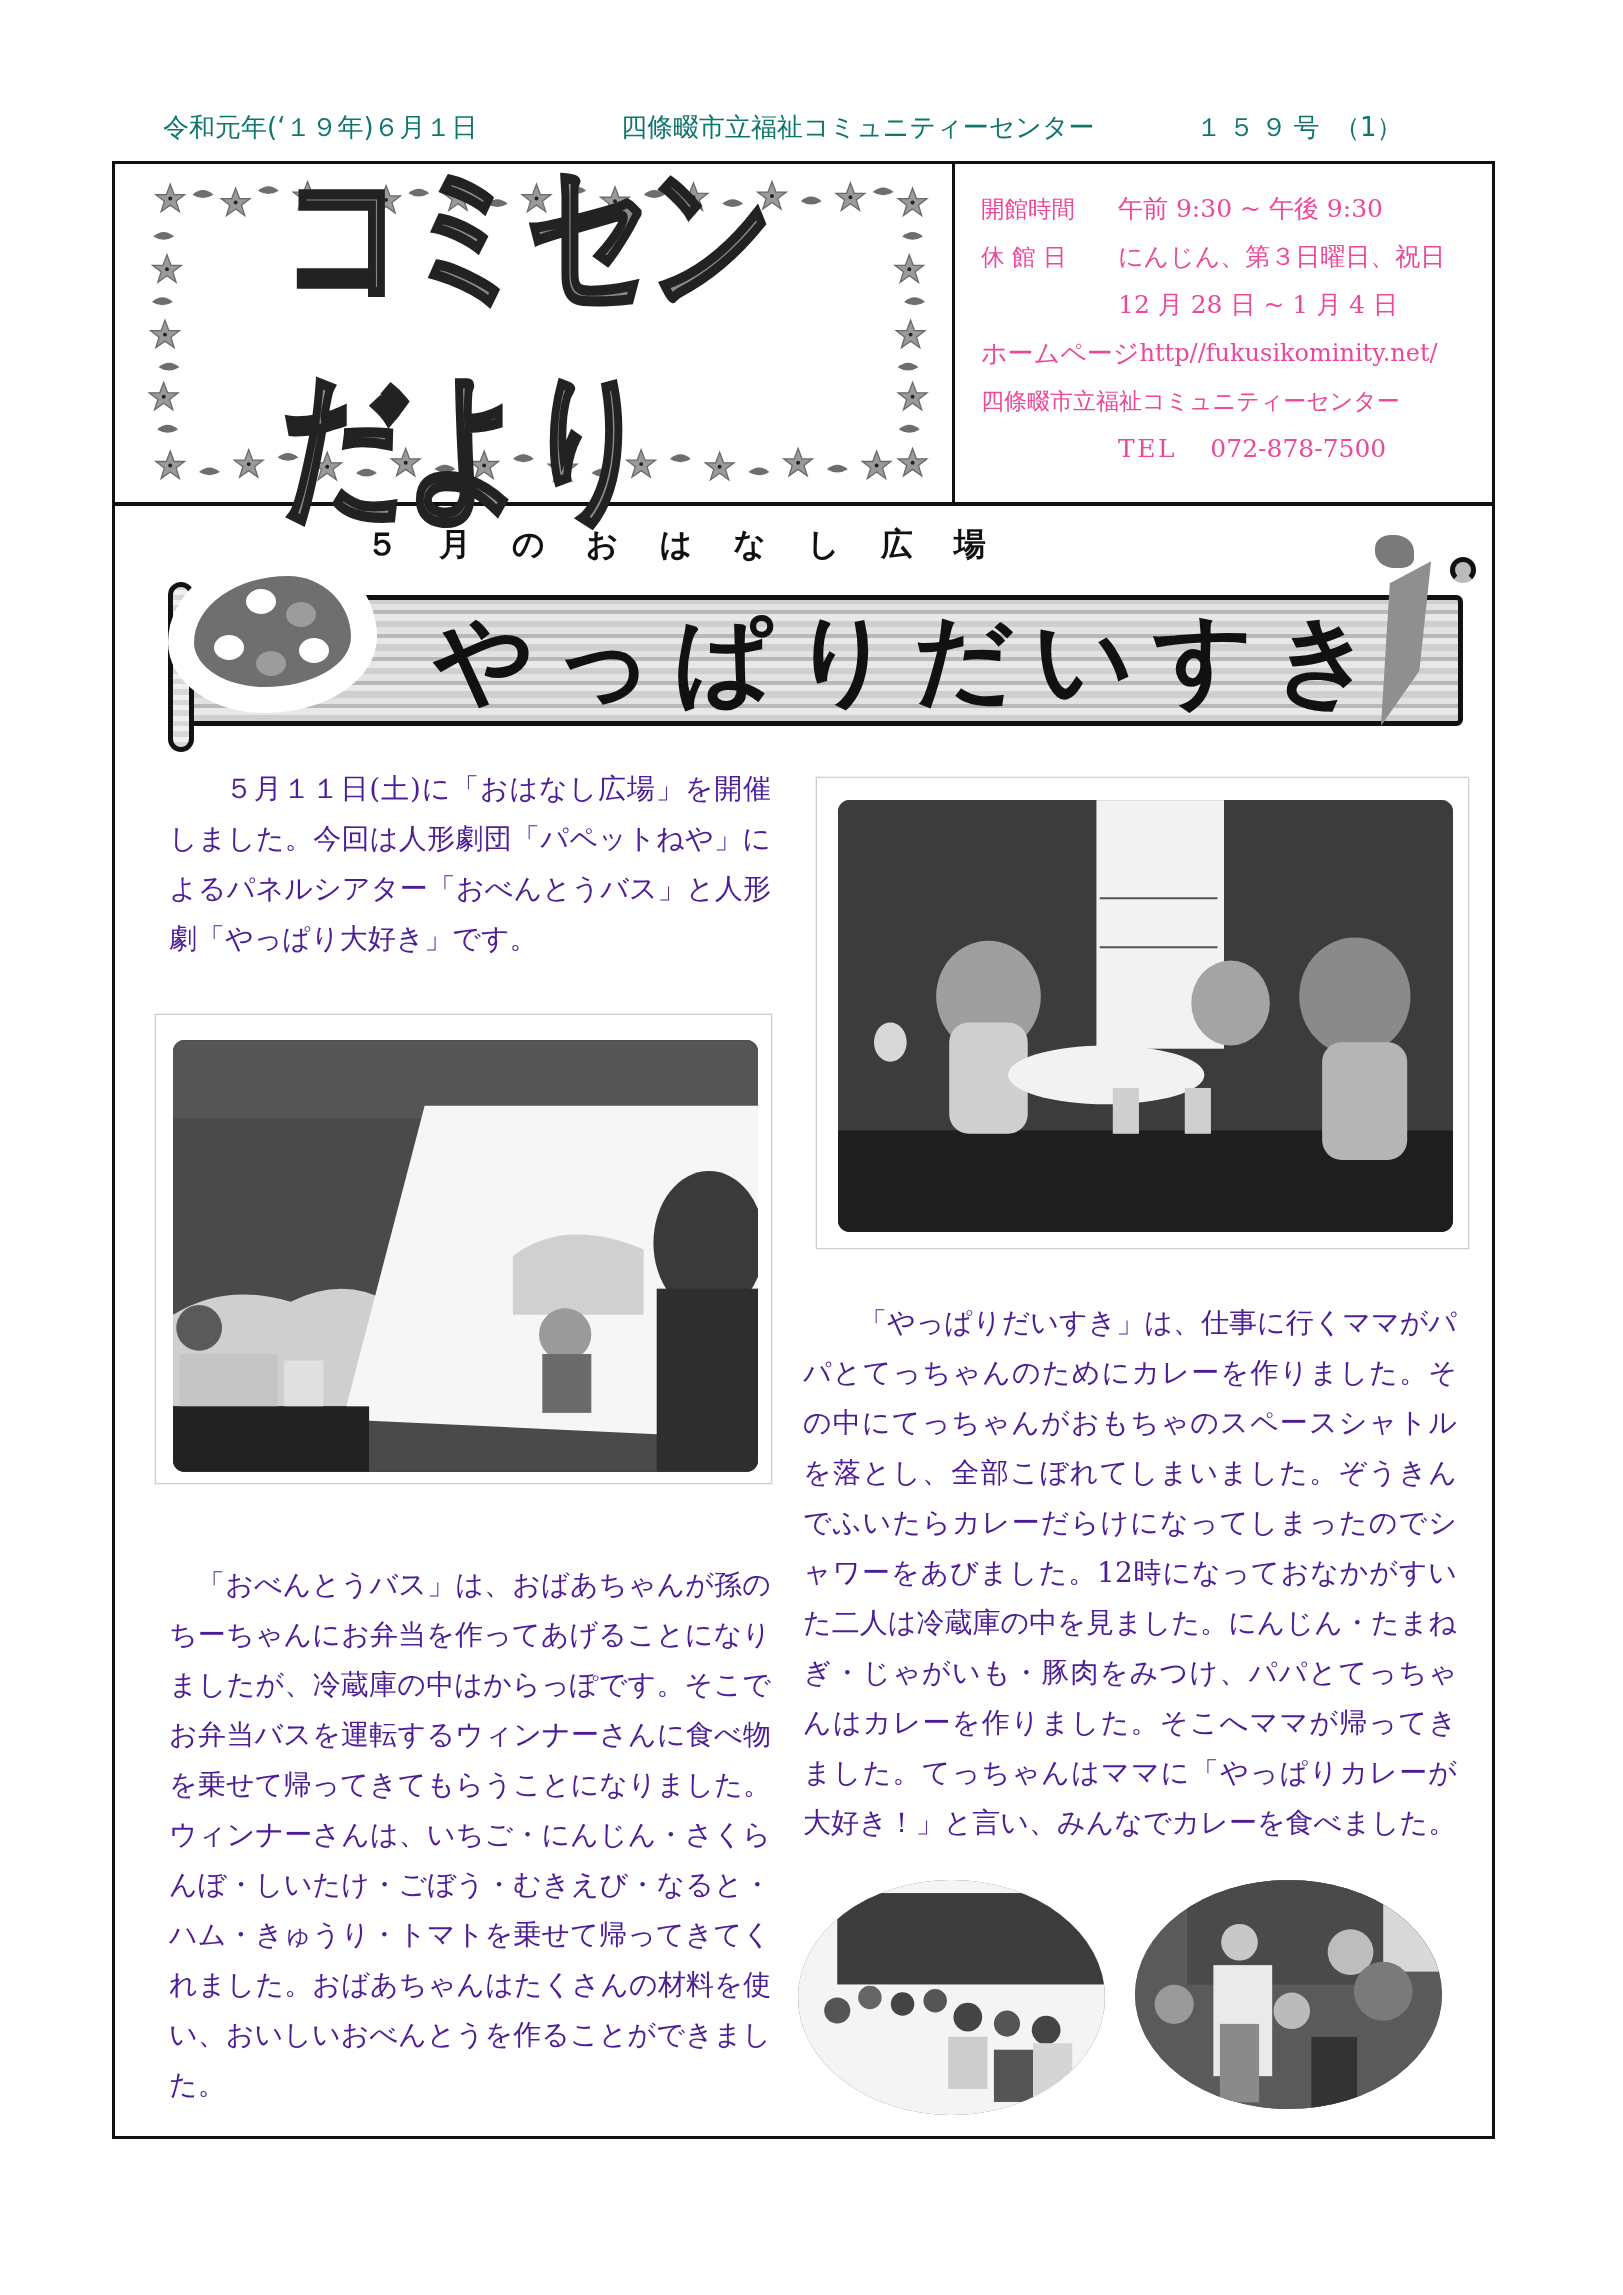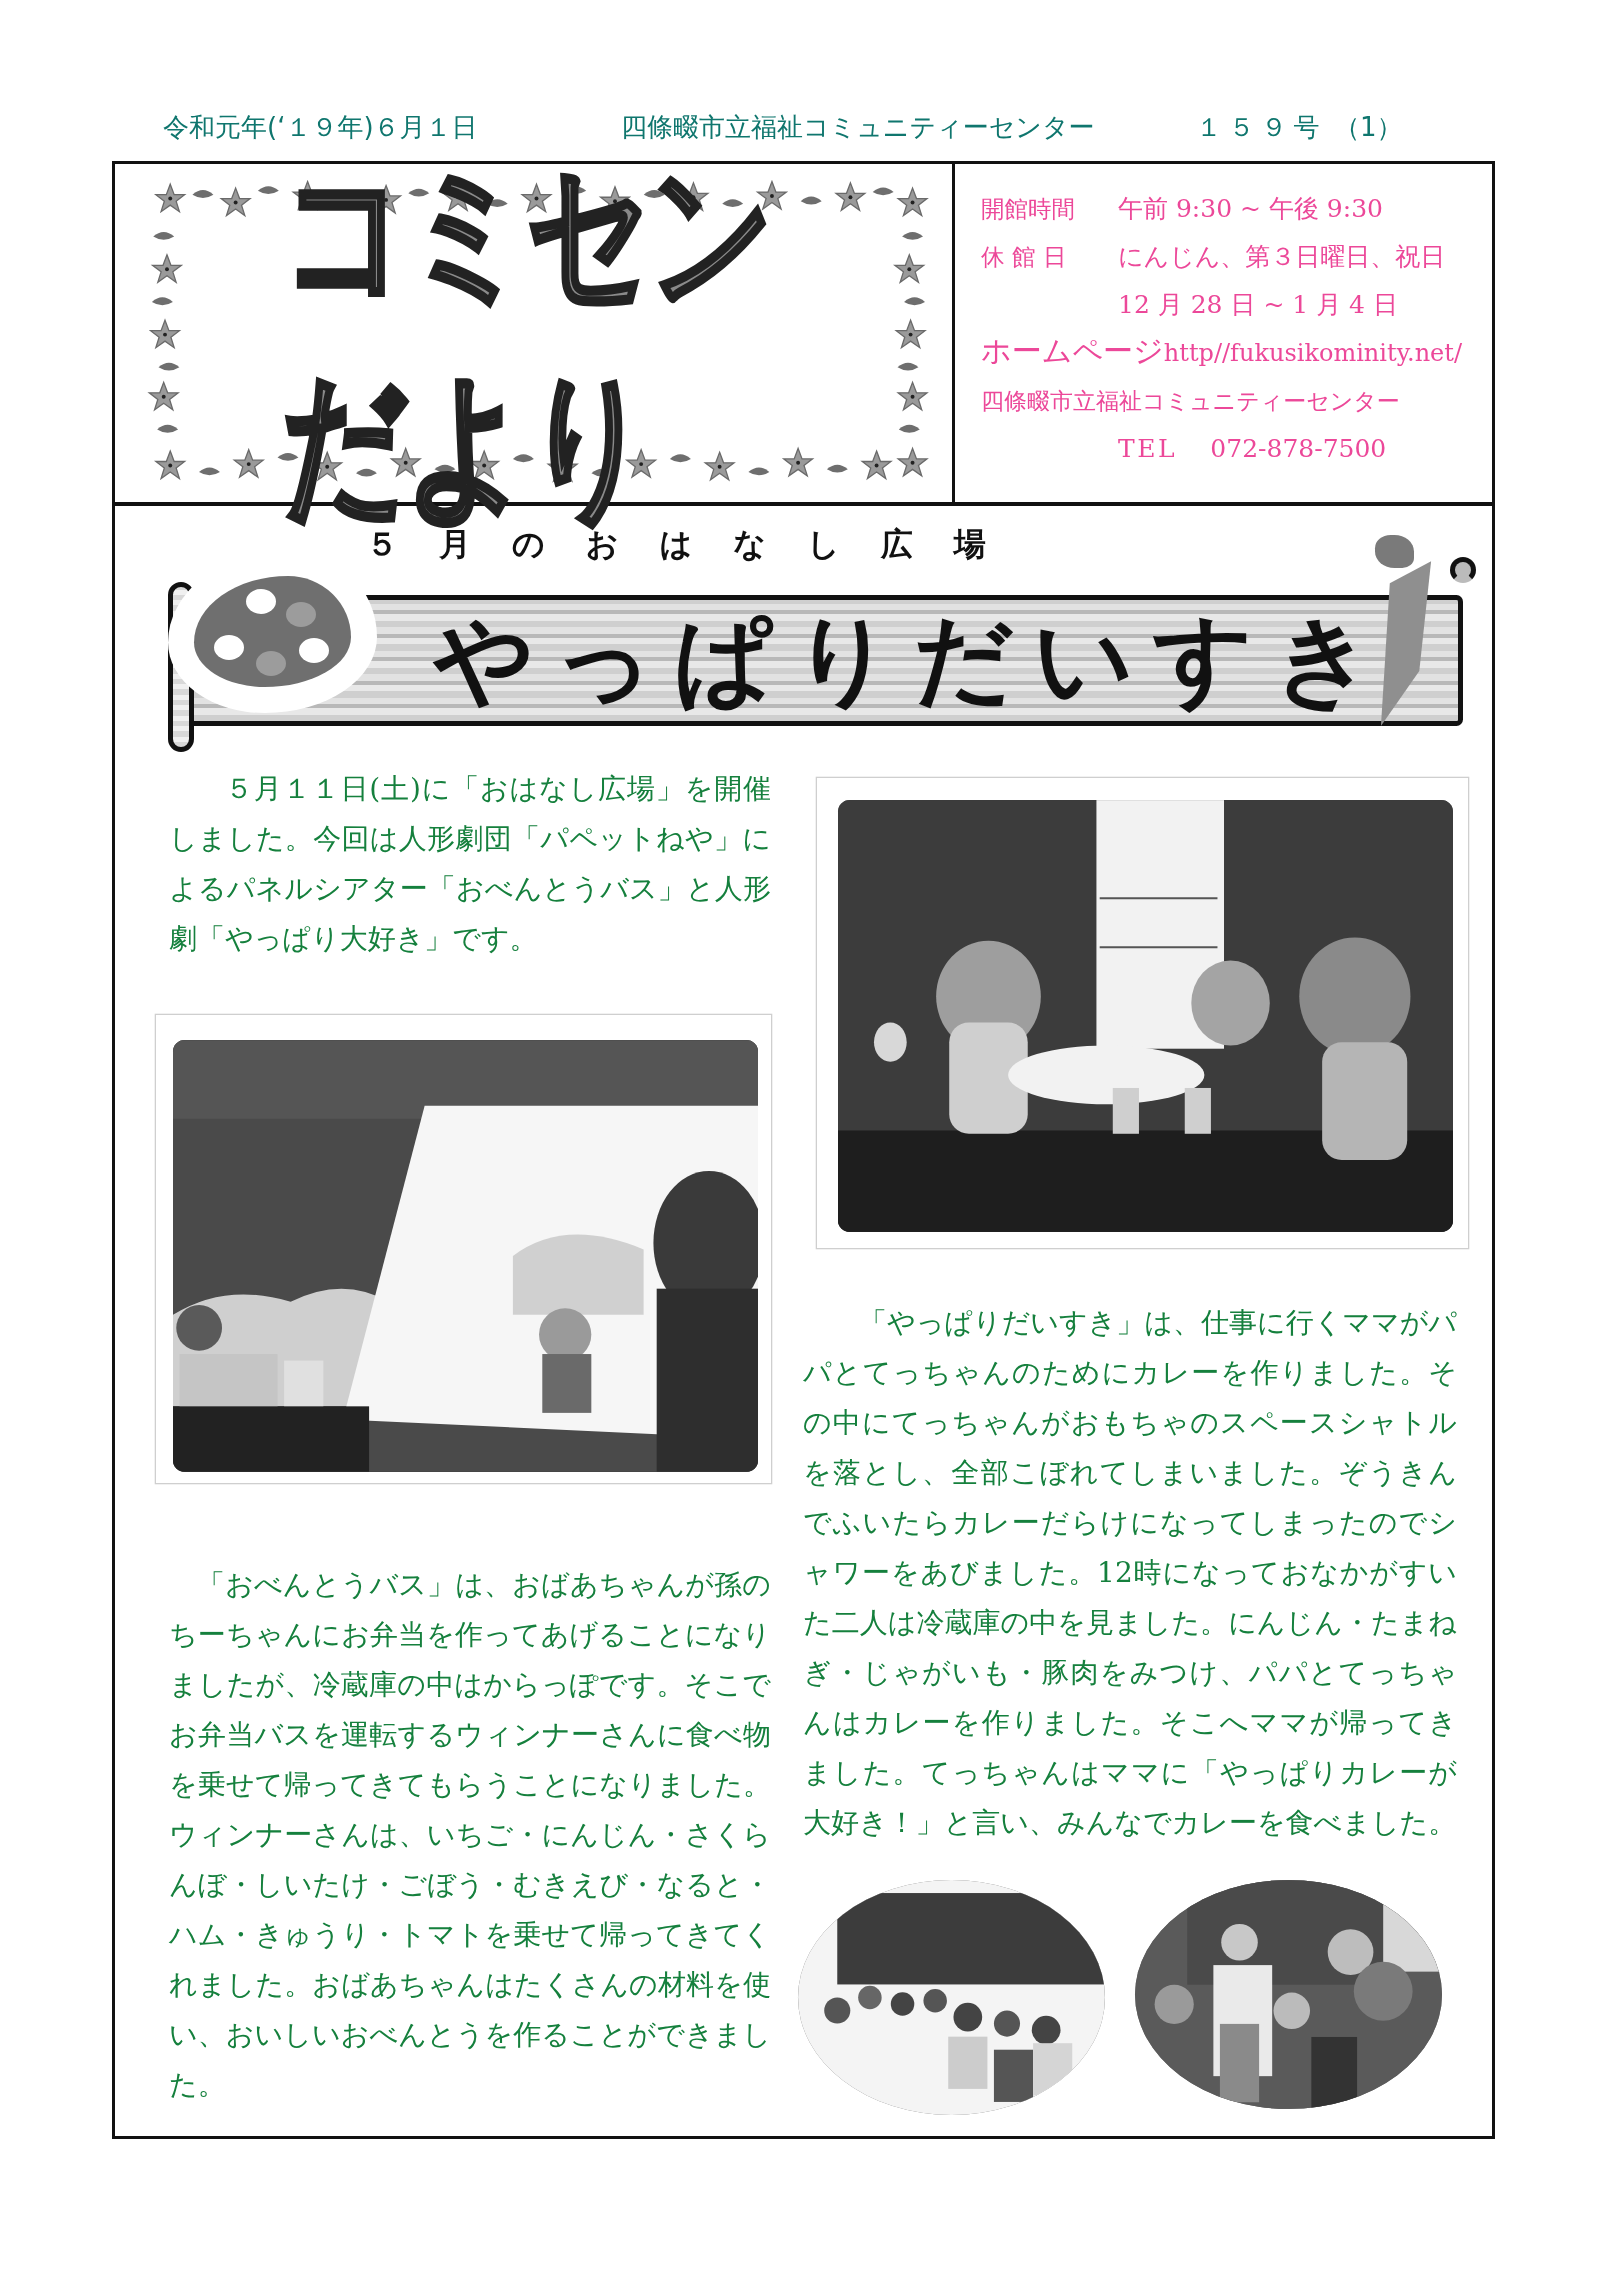--- a/index.html
+++ b/index.html
@@ -34,21 +34,21 @@
   .scroll-right-cap { position:absolute; right:-6.5px; top:-25px; width:26px; height:26px; border:5.9px solid #111; border-radius:50%; border-bottom-color:transparent; box-sizing:border-box; background:#bbb; }
   .palette { position:absolute; left:26px; top:-6.5px; width:157px; height:111px; border-radius:60% 40% 55% 45% / 60% 55% 45% 40%; background:#6f6f6f;
              box-shadow: 0 0 0 26px #fff; }
   .palette .dot { position:absolute; width:30px; height:25px; border-radius:50%; background:#fff; }
   .palette .dot.g { background:#9c9c9c; }
   .carrot { position:absolute; right:39px; top:-39px; width:59px; height:183px; background:#8f8f8f; clip-path:polygon(20% 22%, 90% 10%, 70% 70%, 5% 100%); }
   .carrot-top { position:absolute; right:62px; top:-47px; width:39px; height:33px; background:#7a7a7a; border-radius:40% 50% 30% 50%; }
   .banner-title { position:absolute; left:196px; top:13px; width:1099px; height:131px; display:flex; align-items:center; justify-content:center;
                   font-family:"DejaVu Sans", sans-serif; font-weight:bold; font-size:98px; letter-spacing:19.6px; color:#111; }
   
-  .para { font-size:28px; line-height:50px; text-align:justify; text-justify:inter-character; color:#15803d; }
+  .para { font-size:28px; line-height:50px; text-align:justify; text-justify:inter-character; color:#4c1d95; }
   .p1 { left:169px; top:764px; width:602px; text-indent:56px; }
   .p2 { left:169px; top:1560px; width:602px; text-indent:28px; }
   .p3 { left:803px; top:1298px; width:654px; text-indent:56px; }
   
   .photo-card { background:#fff; box-shadow: 0 0 0 1.3px #cfcfcf; }
   .photo { position:absolute; border-radius:11.8px; overflow:hidden; background:#3a3a3a; }
   .photo1-card { left:156px; top:1015px; width:615px; height:468px; }
   .photo1 { left:173px; top:1040px; width:585px; height:432px; }
   .photo2-card { left:817px; top:778px; width:651px; height:470px; }
   .photo2 { left:838px; top:800px; width:615px; height:432px; }
@@ -150,21 +150,21 @@
   <div class="row">
     <span class="lbl">開館時間</span>
     <span>午前 9:30 ~ 午後 9:30</span>
   </div>
   <div class="row">
     <span class="lbl">休 館 日</span>
     <span>にんじん、第３日曜日、祝日</span>
   </div>
   <div class="row ind">12 月 28 日 ~ 1 月 4 日</div>
   <div class="row">
-    <span style="font-family:Liberation Mono, monospace; font-size:30px;">ホームページ</span>
+    <span style="font-family:Liberation Sans, sans-serif; font-size:26px;">ホームページ</span>
     <span style="font-size:24px;">http//fukusikominity.net/</span>
   </div>
   <div class="row" style="font-family:'DejaVu Sans',sans-serif; font-size:23px;">四條畷市立福祉コミュニティーセンター</div>
   <div class="row ind">
     <span style="margin-right:33px; letter-spacing:2.6px;">TEL</span>
     <span>072-878-7500</span>
   </div>
 </div>
 
 <div class="abs banner-sub">５月のおはなし広場</div>

